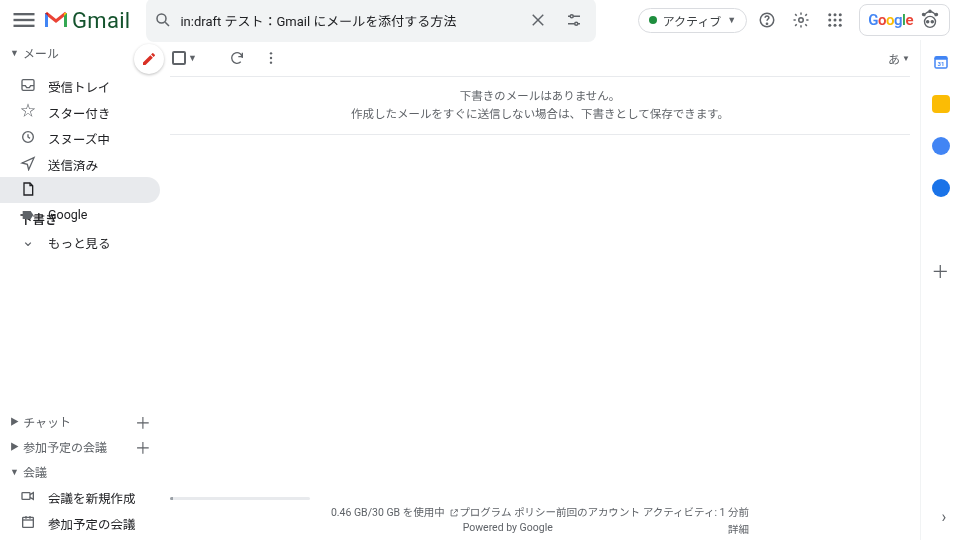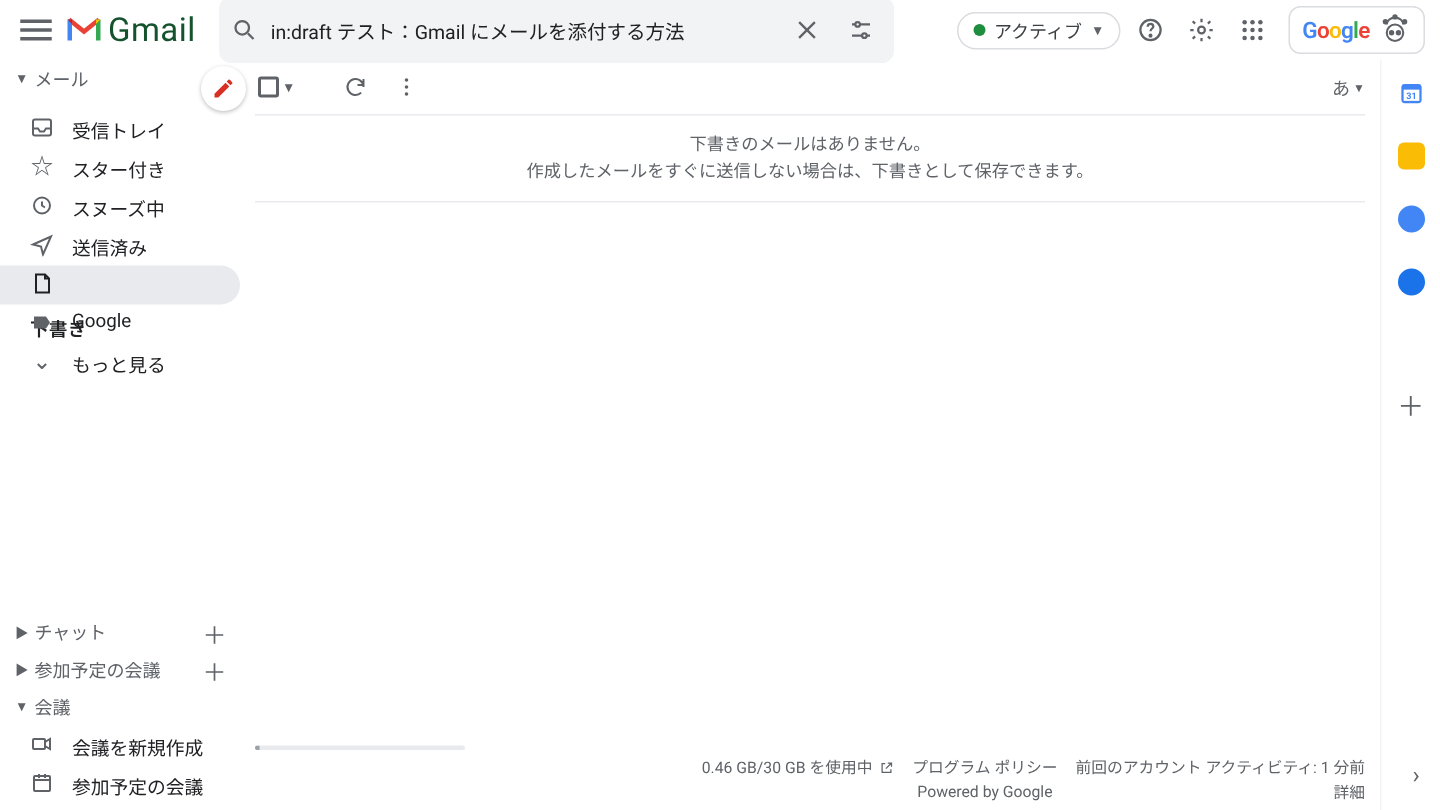--- a/index.html
+++ b/index.html
@@ -80,21 +80,21 @@
 .empty-state {
   text-align:center; padding:10px 20px; font-size:11.5px; color:#5f6368; line-height:1.6;
 }
 .main-flex { flex:1; }
 .footer {
   padding:0 10px 4px 10px; font-size:10.5px; color:#5f6368;
 }
 .progress-row { display:flex; align-items:center; gap:6px; }
 .progress-track { width:140px; height:3px; background:#e8eaed; border-radius:2px; overflow:hidden;}
 .progress-fill { height:100%; background:#9aa0a6; width:2%; }
-.footer-grid { display:flex; justify-content:flex-end; margin-top:4px; align-items:flex-start;gap:12px;}
+.footer-grid { display:flex; justify-content:center; margin-top:4px; align-items:flex-start;}
 .footer-col { display:flex; flex-direction:column; gap:2px; }
 .footer-col.right { text-align:right; align-items:flex-end;}
 .footer-col.center { text-align:center; align-items:center;}
 
 
 .right-rail {
   width:40px; border-left:1px solid #f1f3f4; display:flex; flex-direction:column;
   align-items:center; padding-top:12px; gap:22px;
 }
 .rail-icon { width:20px; height:20px; display:flex; align-items:center; justify-content:center; cursor:pointer;}

